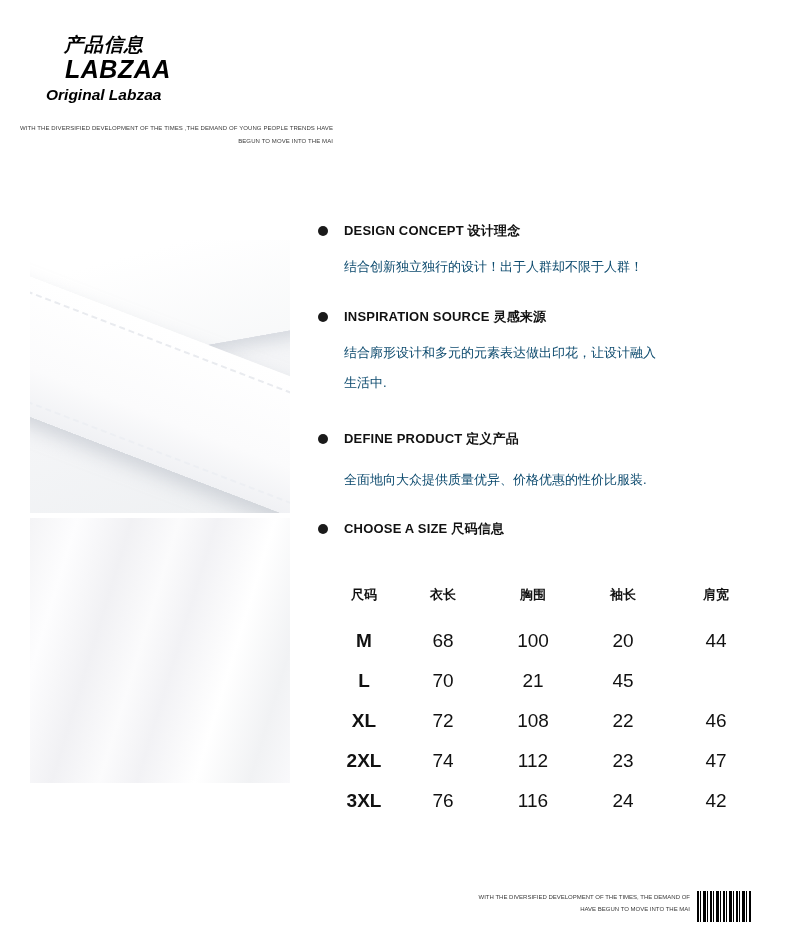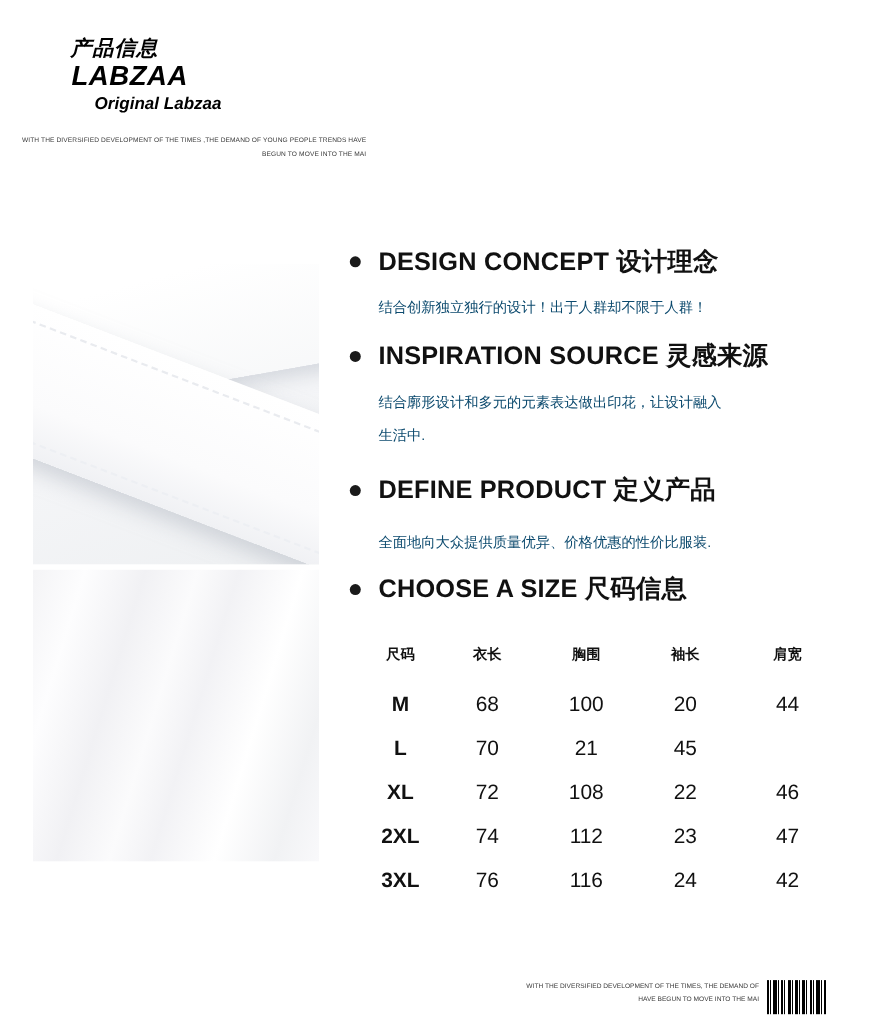--- a/index.html
+++ b/index.html
@@ -10,21 +10,21 @@
     background: #ffffff;
     overflow: hidden;
     font-family: "Liberation Sans", sans-serif;
     color: #111111;
   }
 
   
   .brand-block { position: absolute; left: 46px; top: 33px; font-style: italic; color: #000; }
   .title-cn   { font-size: 19px; font-weight: 800; margin-left: 18px; line-height: 23px; letter-spacing: 1px; }
   .brand-name { font-size: 25px; font-weight: 800; margin-left: 19px;  line-height: 27px; letter-spacing: 0.5px; }
-  .brand-sub  { font-size: 15.5px; font-weight: 600; line-height: 19px; margin-top: 2px; margin-left: 40px; }
+  .brand-sub  { font-size: 15.5px; font-weight: 600; line-height: 19px; margin-top: 2px; }
 
   .header-tagline {
     position: absolute; top: 122px; right: 457px; width: 330px;
     text-align: right; font-size: 6px; line-height: 12.5px;
     color: #3a3a3a; letter-spacing: 0.1px;
   }
 
   
   .photo { position: absolute; left: 30px; width: 260px; overflow: hidden; }
   .photo-top { top: 240px; height: 273px; background: linear-gradient(160deg, #fafafb 0%, #f4f5f7 55%, #eef0f2 100%); }
@@ -44,21 +44,21 @@
   .stitch-line2 { position: absolute; left: 0; right: 0; bottom: 12px; border-top: 2px dashed #edeff3; }
   .photo-bottom {
     top: 518px; height: 265px;
     background: linear-gradient(107deg,
       #f4f4f6 0%, #fdfdfe 14%, #f1f1f4 30%, #fbfbfc 44%,
       #f2f2f5 55%, #ffffff 72%, #f1f2f4 88%, #f9f9fb 100%);
   }
 
   
   .section { position: absolute; left: 318px; width: 440px; }
-  .sec-head { display: flex; align-items: center; gap: 16px; font-size: 23px; font-weight: 700; color: #111; letter-spacing: 0.2px; }
+  .sec-head { display: flex; align-items: center; gap: 16px; font-size: 13px; font-weight: 700; color: #111; letter-spacing: 0.2px; }
   .bullet { width: 10px; height: 10px; border-radius: 50%; background: #1a1a1a; flex: none; }
   .sec-body { margin: 12px 0 0 26px; font-size: 13px; line-height: 30px; color: #0c4a6e; }
   .sec-body div { white-space: nowrap; }
   #section-3 .sec-body { margin-top: 17px; }
 
   
   .size-table { position: absolute; left: 330px; top: 582px; width: 434px; color: #111; }
   .st-row { display: grid; grid-template-columns: 68px 90px 90px 90px 96px; text-align: center; }
   .st-head .st-row { font-weight: 700; font-size: 13px; line-height: 26px; }
   .st-body { margin-top: 13px; }

